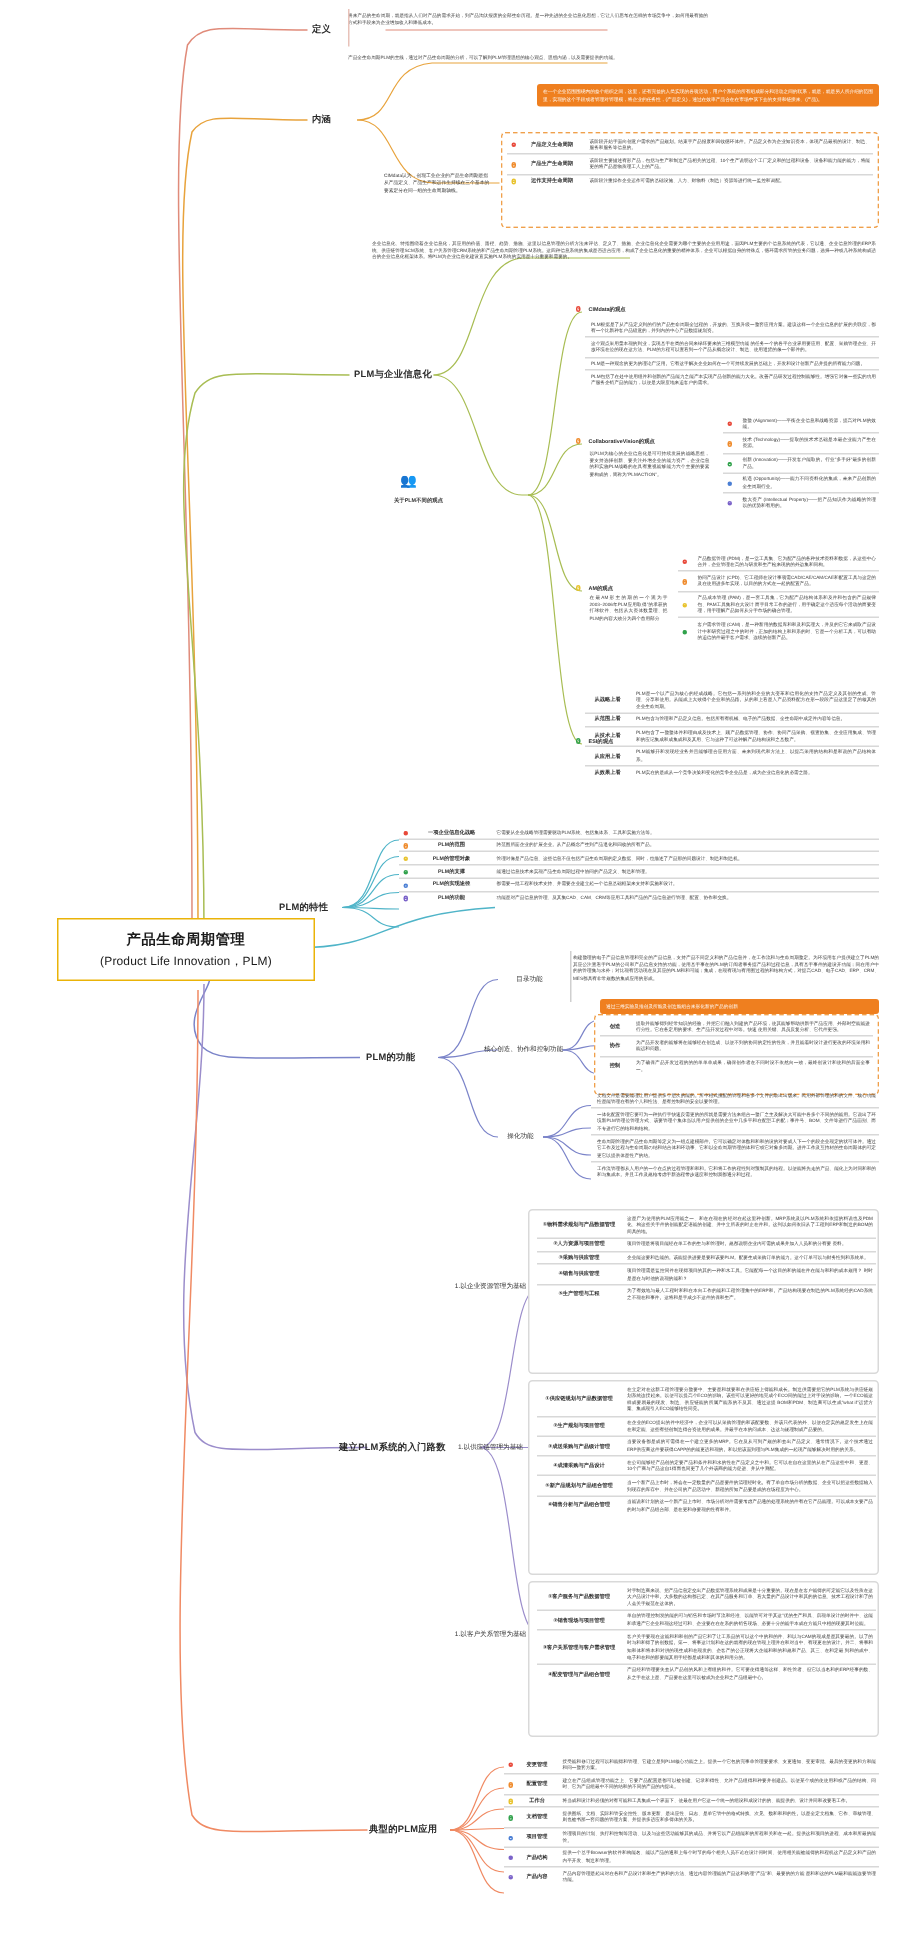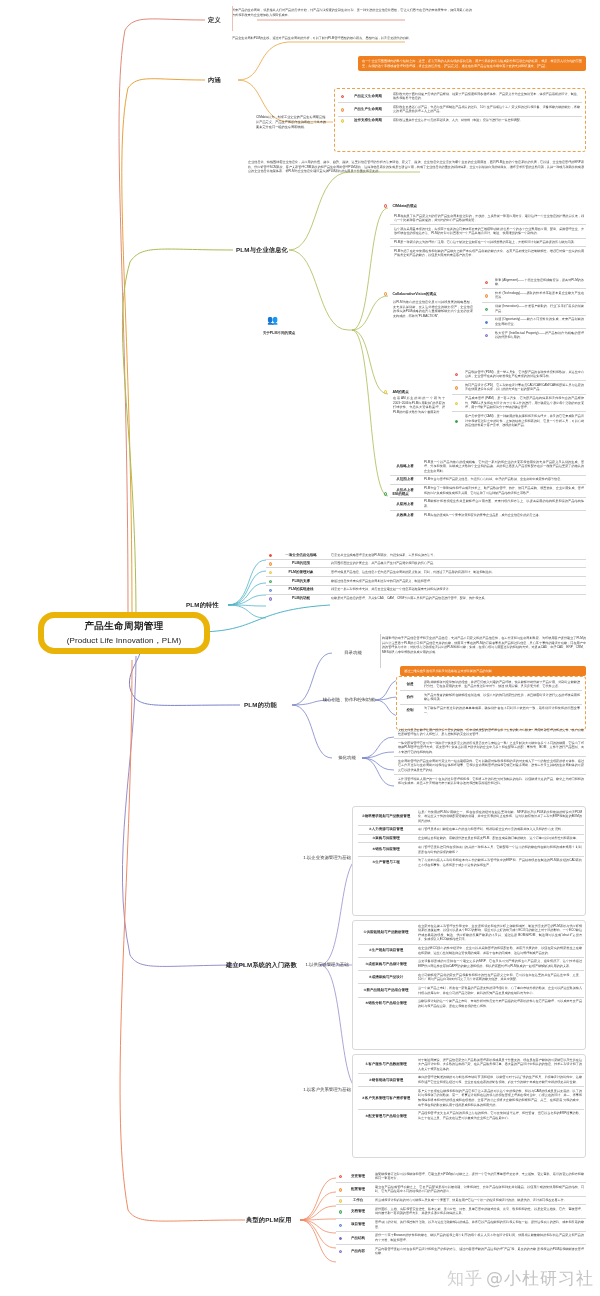--- a/index.html
+++ b/index.html
@@ -10,21 +10,21 @@
     overflow: hidden;
   }
   #canvas { position: relative; width: 600px; height: 1296px; }
   svg.links { position: absolute; left: 0; top: 0; width: 600px; height: 1296px; pointer-events: none; }
 
   .node { position: absolute; }
 
   
   #root {
     left: 38px; top: 612px; width: 172px; height: 42px;
-    border: 6px solid #eab308; border-radius: 16px;
+    border: 1px solid #eab308; border-radius: 0;
     background: #fff;
     display: flex; flex-direction: column; align-items: center; justify-content: center;
     z-index: 20;
   }
   #root .r1 { font-size: 9.5px; font-weight: bold; color: #1b1b1b; letter-spacing: .4px; }
   #root .r2 { font-size: 8px; color: #1b1b1b; margin-top: 2px; letter-spacing: .1px; }
 
   
   .l1 {
     font-size: 6.2px; color: #2b2b2b; font-weight: bold;
@@ -578,17 +578,14 @@
       </div>
     <div class="row">
         <div class="bul c-purple">
           <i class="dot"></i>
         </div>
         <div class="lbl" style="width:26px;">产品内容</div>
         <div class="desc">产品内容管理是起出对在各和产品设计和和生产的和的方法、通过内容管理能的产品这和的理"产品"和、最要的的方能 是和和这的PLM最和能能连要管理功能。</div>
       </div>
   </div>
 
-  <div id="wm">
-    <span class="zh">知乎</span><span>@小杜研习社</span>
-  </div>
 
 </div>
 
 </body></html>

